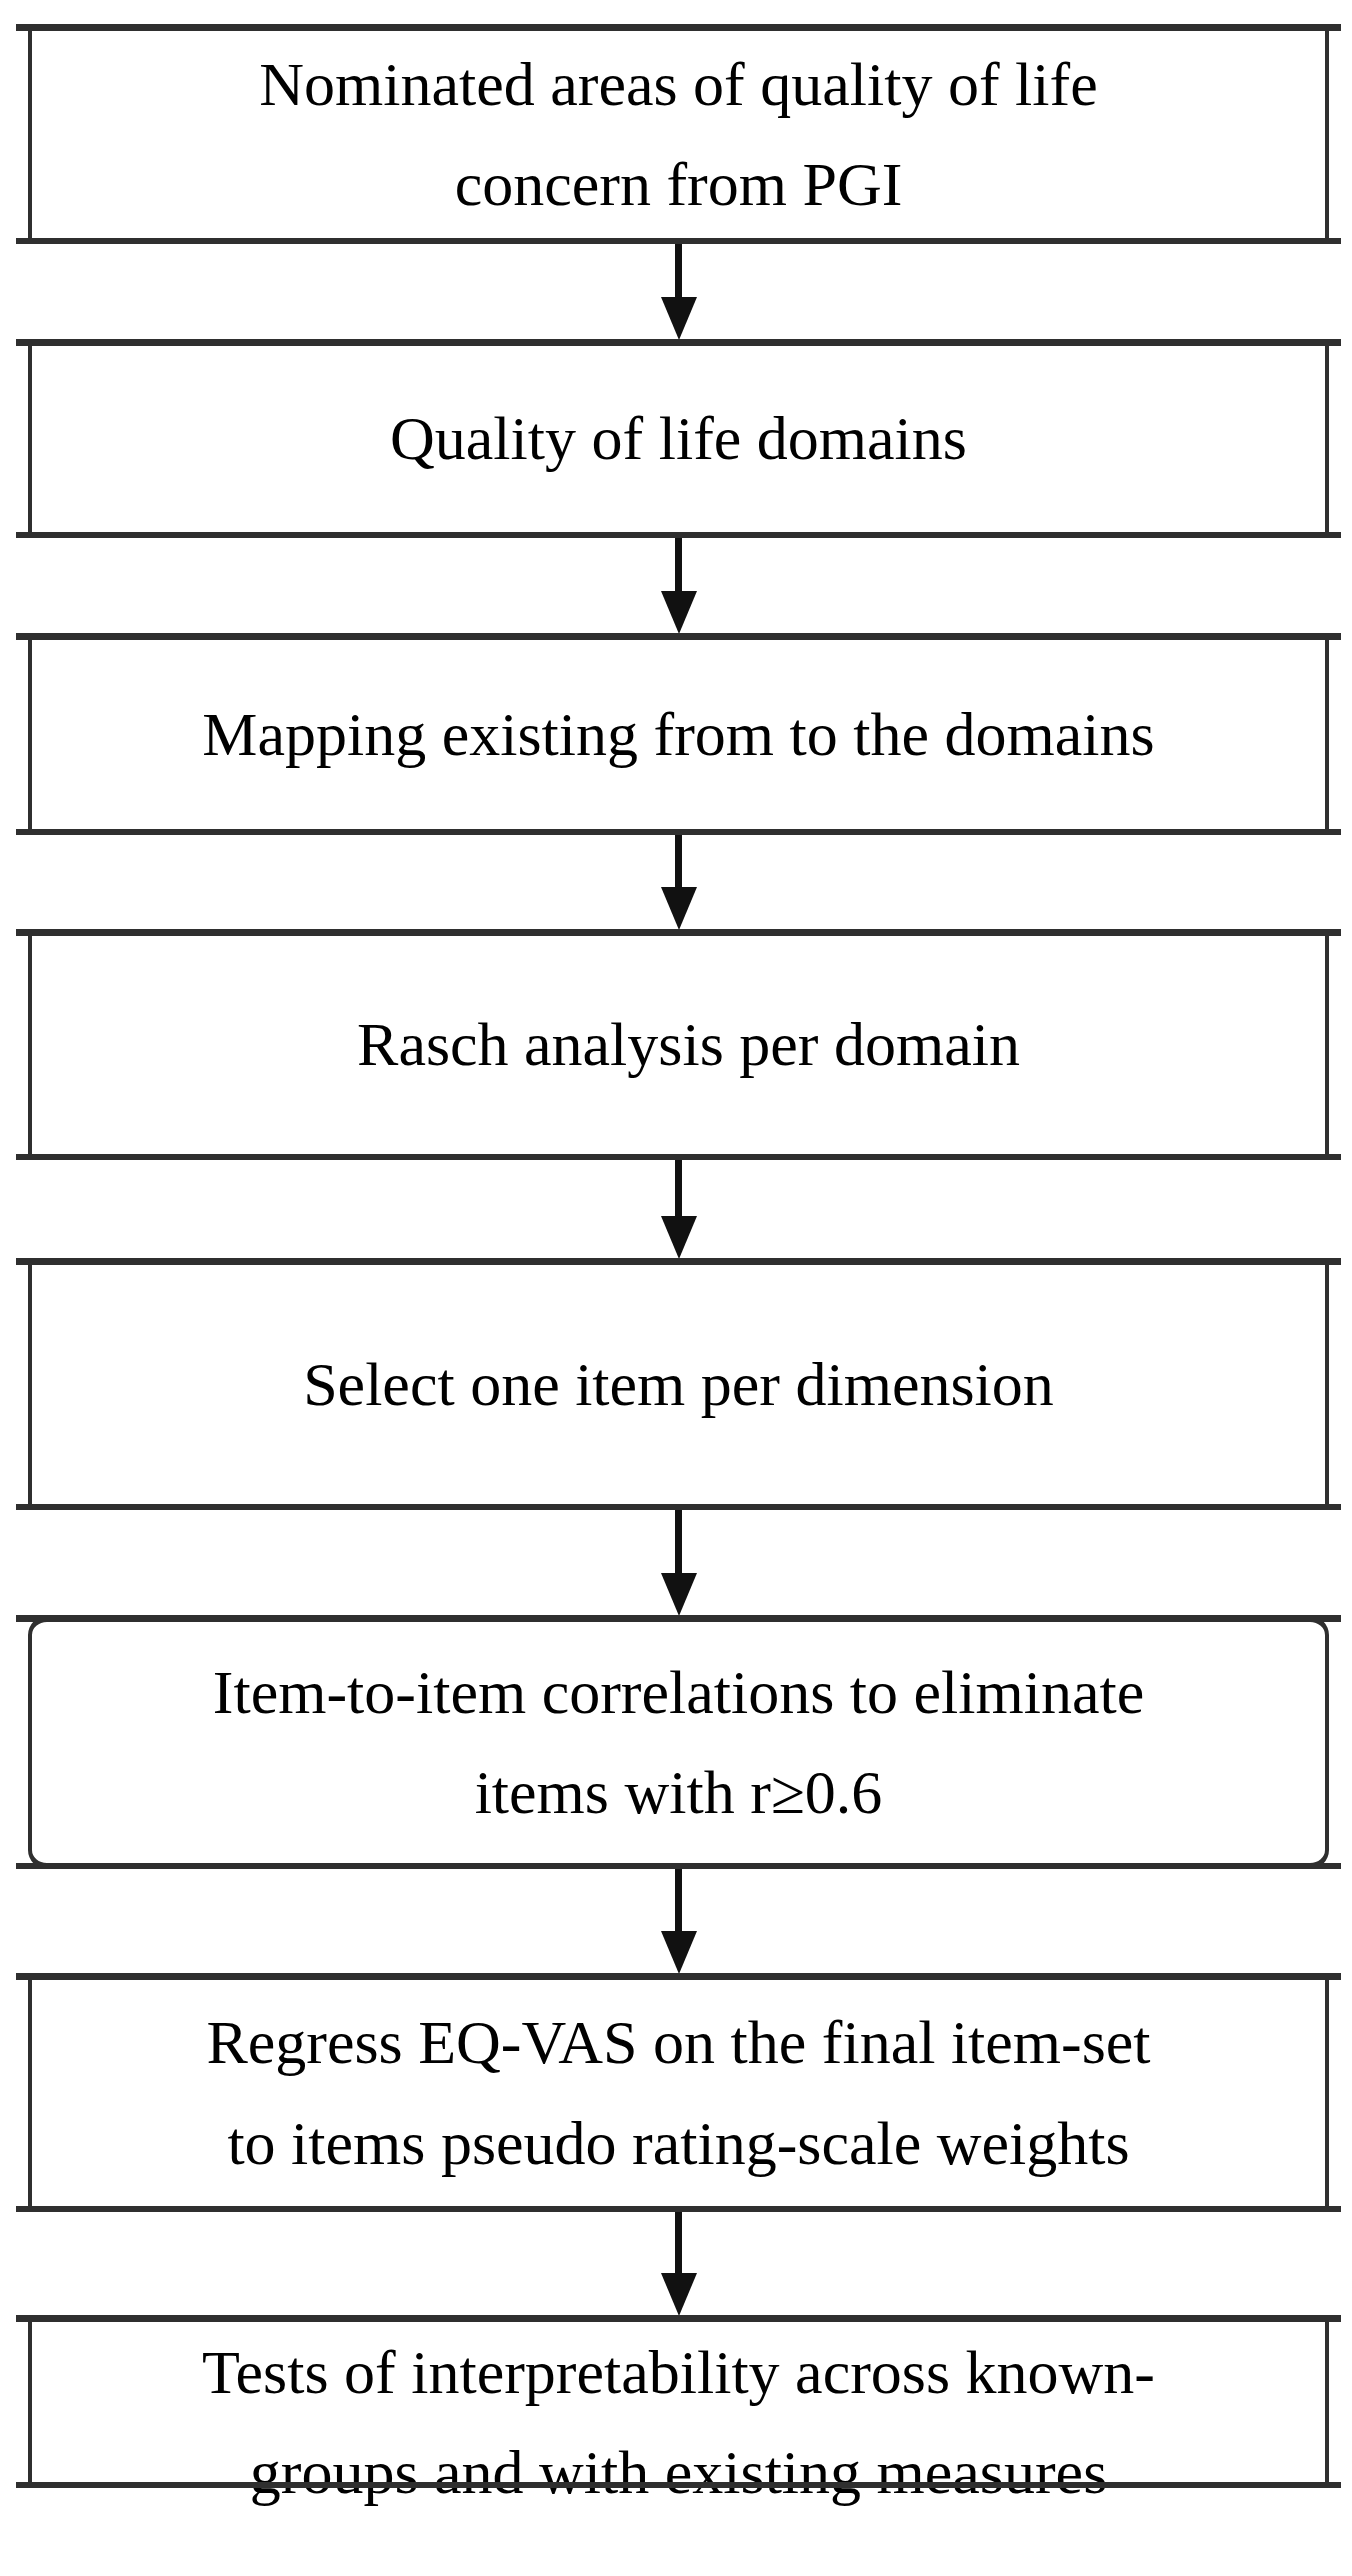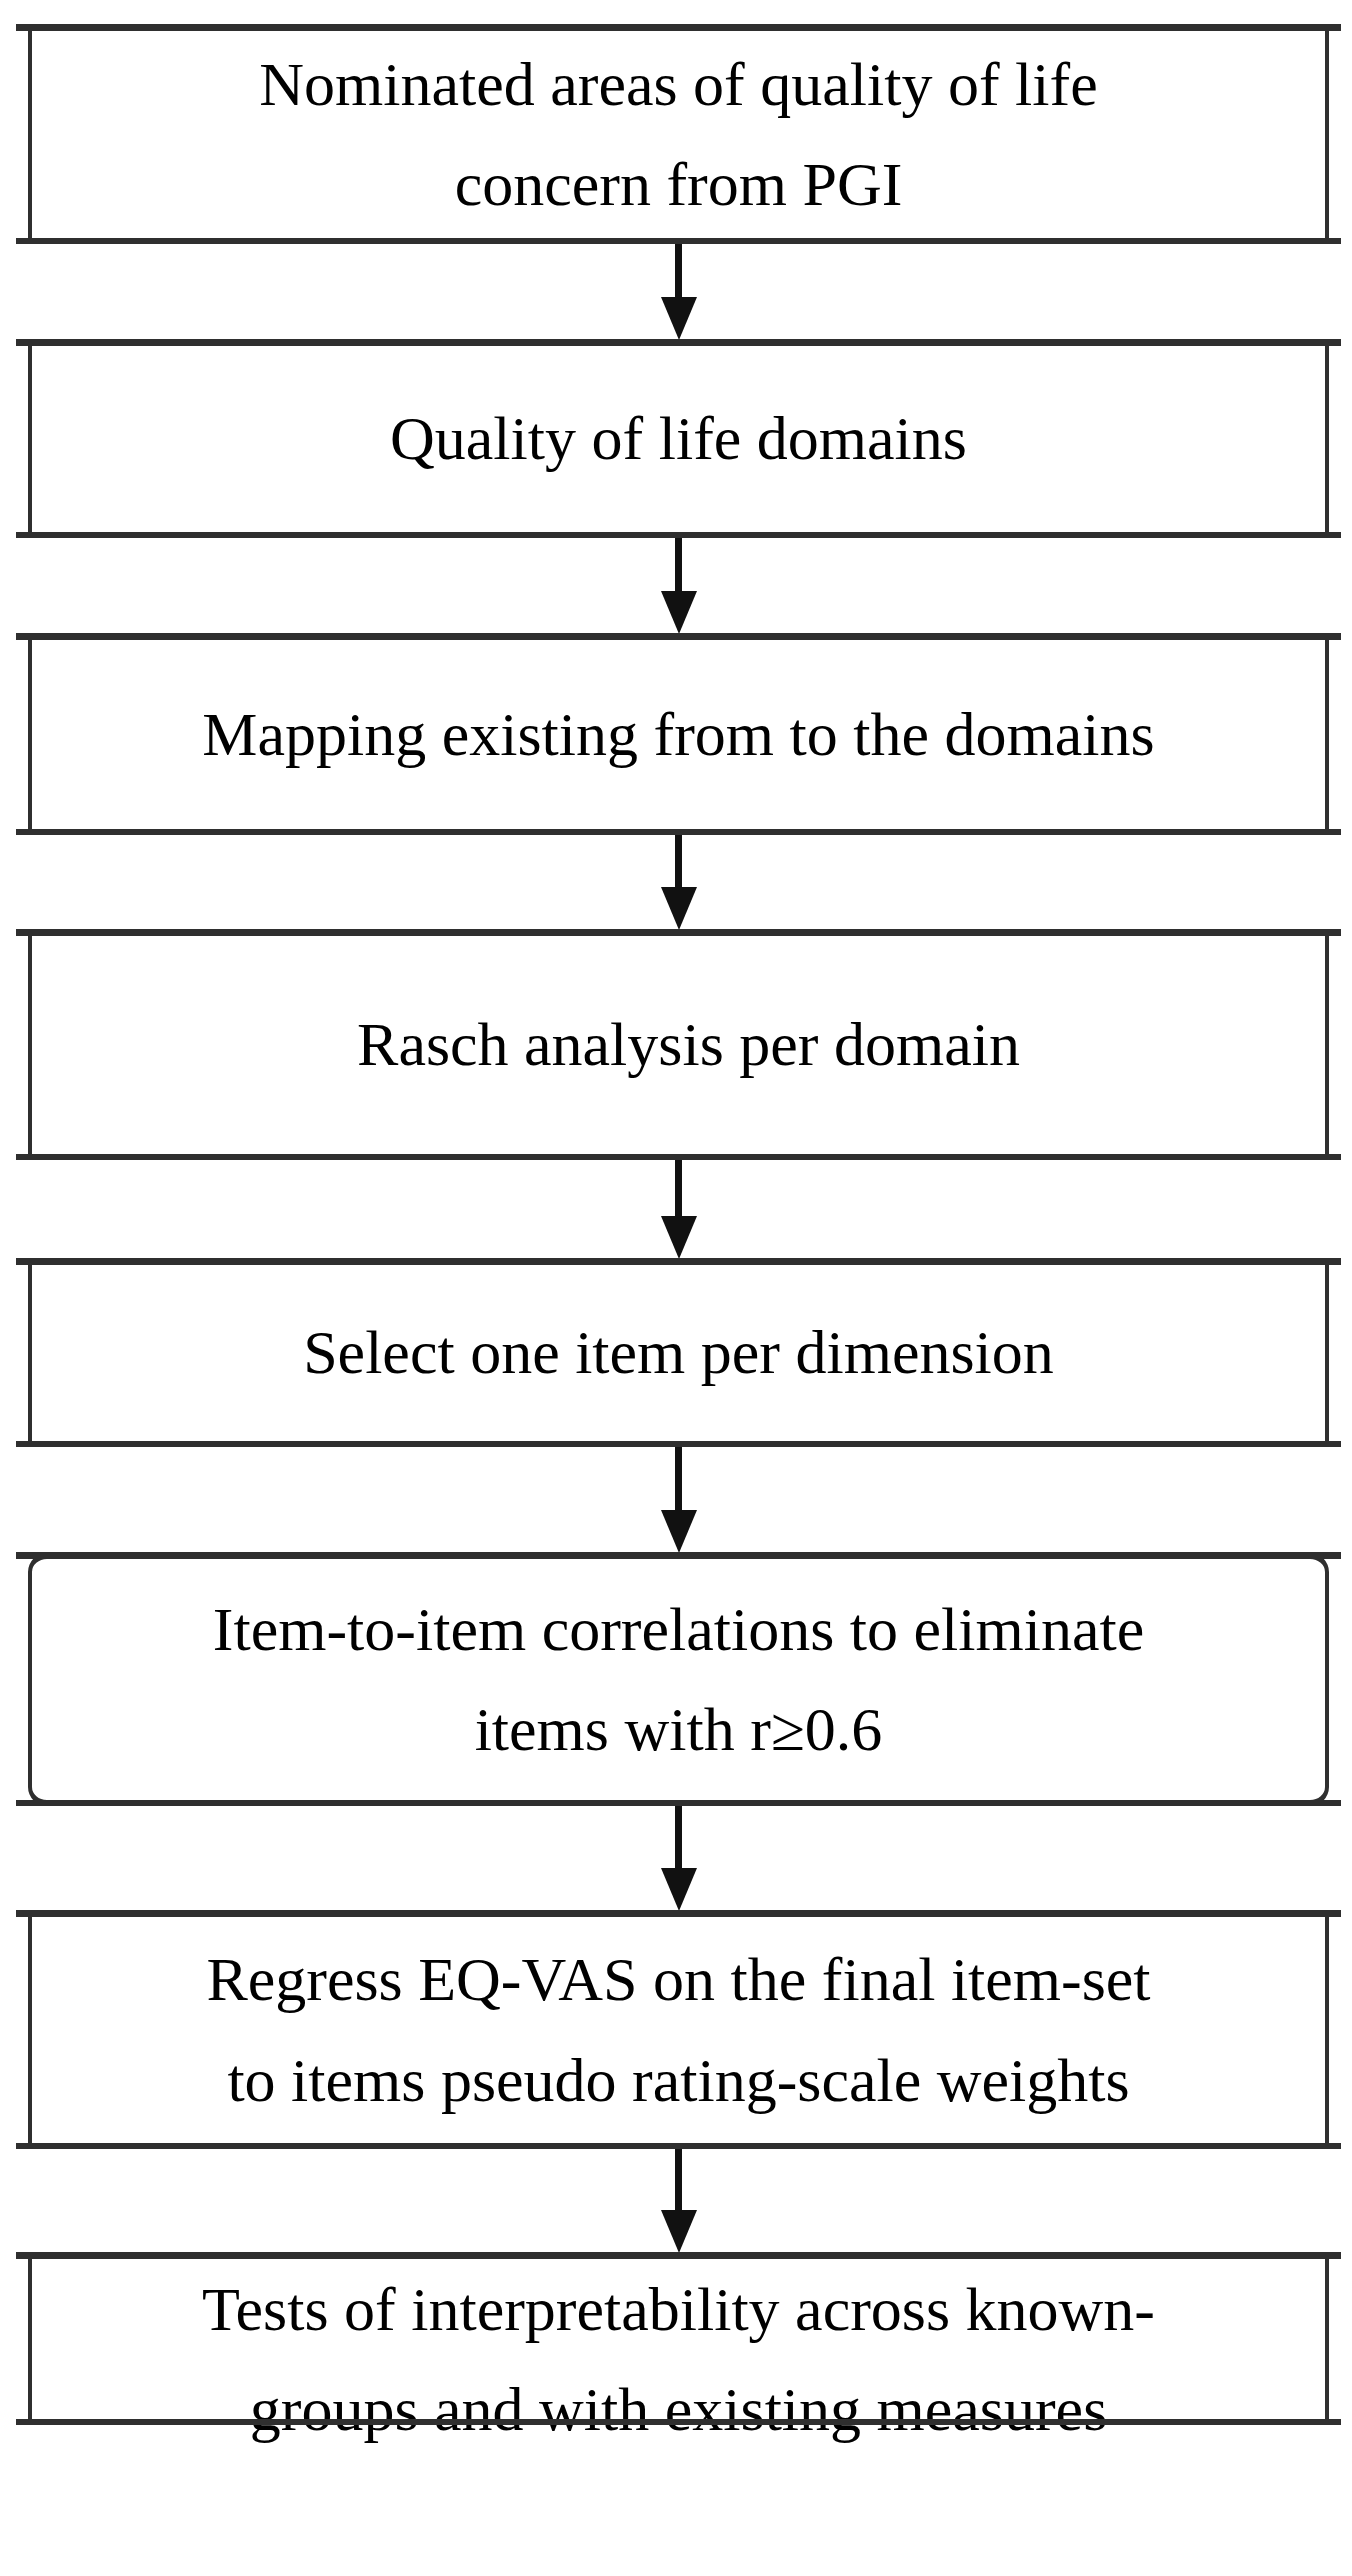--- a/index.html
+++ b/index.html
@@ -54,21 +54,21 @@
   .box::before { top: -6.6px; }
   .box::after { bottom: -6.6px; }
   .box .line {
     display: block;
     white-space: nowrap;
   }
   .b1 { height: 219px; }
   .b2 { height: 198px; }
   .b3 { height: 201px; }
   .b4 { height: 230px; padding-left: 20px; }
-  .b5 { height: 188px; }
+  .b5 { height: 251px; }
   .b6 { height: 253px; border-radius: 19px; }
   .b7 { height: 238px; }
   .b8 { height: 172px; justify-content: space-between; }
 
   .gap {
     width: 100%;
     display: flex;
     flex-direction: column;
     align-items: center;
     justify-content: flex-start;

